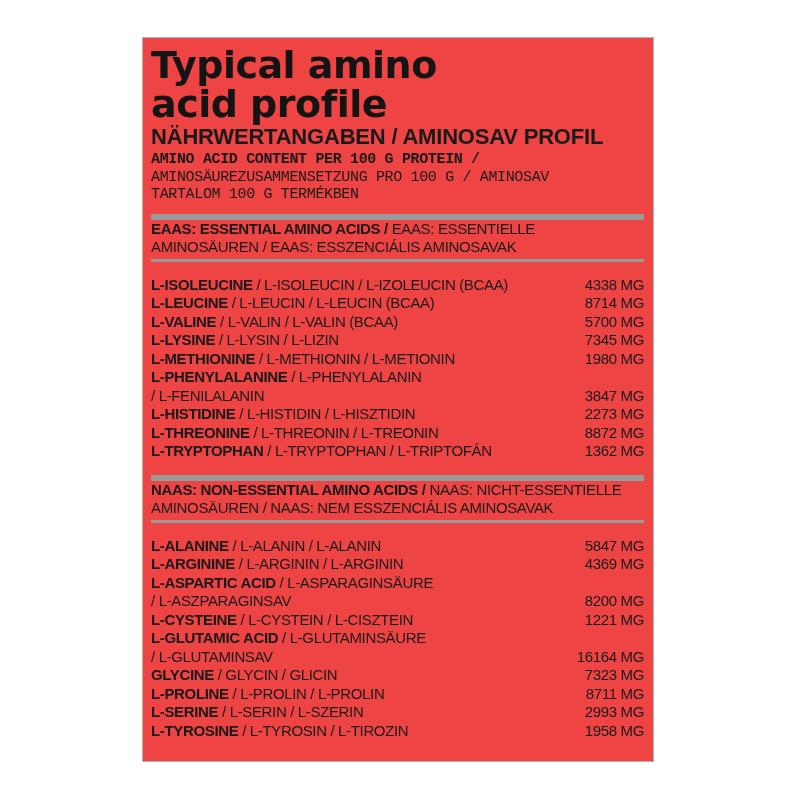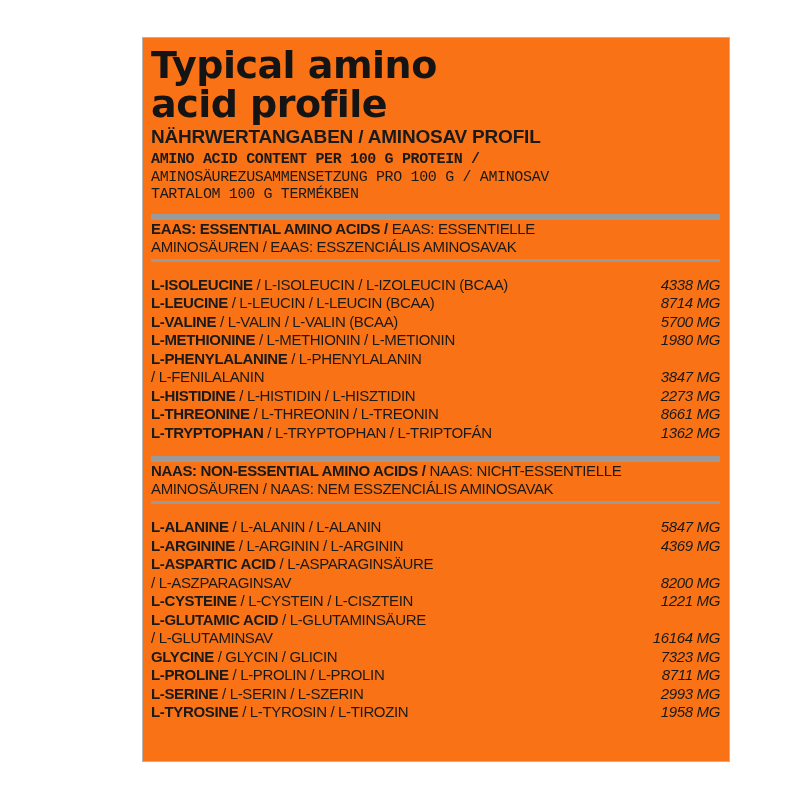--- a/index.html
+++ b/index.html
@@ -1,44 +1,44 @@
 <!DOCTYPE html>
 <html><head>
   <meta charset="utf-8">
   <style>
     html, body { margin: 0; padding: 0; background: #ffffff; }
     body { width: 800px; height: 800px; position: relative; overflow: hidden; }
     .frame {
-      position: absolute; left: 142px; top: 37px; width: 588px; height: 725px;
-      border: 1.5px solid #b4b4b4; box-sizing: border-box; background: #f97316;
+      position: absolute; left: 142px; top: 37px; width: 512px; height: 725px;
+      border: 1.5px solid #b4b4b4; box-sizing: border-box; background: #ef4444;
       color: #1a1a1a;
       font-family: "Liberation Sans", sans-serif;
     }
     .inner { position: absolute; left: 8px; right: 9px; top: 0; }
     .title {
       font-family: "DejaVu Sans", sans-serif; font-weight: bold;
       font-size: 38px; line-height: 39px; letter-spacing: -0.5px;
       margin-top: 8px; color: #141414;
     }
     .subtitle {
-      font-weight: bold; font-size: 19px; line-height: 20px; margin-top: 3px;
+      font-weight: bold; font-size: 22px; line-height: 20px; margin-top: 3px;
       letter-spacing: -0.2px;
     }
     .intro { font-size: 15px; line-height: 17.5px; margin-top: 4px; letter-spacing: -0.35px; font-family: Liberation Mono, monospace; }
     .b { font-weight: bold; }
     .bar-thick { height: 6px; background: #9a9a9a; margin-top: 10px; }
     .bar-thin { height: 3px; background: #9a9a9a; margin-top: 3px; }
     .section-head { font-size: 15px; line-height: 18px; letter-spacing: -0.35px; }
     .rows { margin-top: 14px; }
     .row {
       display: flex; justify-content: space-between; align-items: flex-end;
       font-size: 15px; line-height: 18.5px; letter-spacing: -0.35px; gap: 12px;
     }
     .row .name { flex: 1; }
-    .row .val { white-space: nowrap; padding-left: 8px; font-style: italic; }
+    .row .val { white-space: nowrap; padding-left: 8px; }
     .row.twoline .name .l2 { display: block; }
   </style>
 </head>
 <body>
 
 <div class="frame">
   <div class="inner">
     <div class="title">
       <div>Typical amino</div>
       <div>acid profile</div>
@@ -64,34 +64,38 @@
         </div>
         <div class="row">
           <div class="name"><span class="b">L-LEUCINE</span><span> / L-LEUCIN / L-LEUCIN (BCAA)</span></div>
           <div class="val">8714 MG</div>
         </div>
         <div class="row">
           <div class="name"><span class="b">L-VALINE</span><span> / L-VALIN / L-VALIN (BCAA)</span></div>
           <div class="val">5700 MG</div>
         </div>
         <div class="row">
+          <div class="name"><span class="b">L-LYSINE</span><span> / L-LYSIN / L-LIZIN</span></div>
+          <div class="val">7345 MG</div>
+        </div>
+        <div class="row">
           <div class="name"><span class="b">L-METHIONINE</span><span> / L-METHIONIN / L-METIONIN</span></div>
           <div class="val">1980 MG</div>
         </div>
         <div class="row twoline">
           <div class="name"><span class="b">L-PHENYLALANINE</span><span> / L-PHENYLALANIN</span><span class="l2">/ L-FENILALANIN</span></div>
           <div class="val">3847 MG</div>
         </div>
         <div class="row">
           <div class="name"><span class="b">L-HISTIDINE</span><span> / L-HISTIDIN / L-HISZTIDIN</span></div>
           <div class="val">2273 MG</div>
         </div>
         <div class="row">
           <div class="name"><span class="b">L-THREONINE</span><span> / L-THREONIN / L-TREONIN</span></div>
-          <div class="val">8661 MG</div>
+          <div class="val">8872 MG</div>
         </div>
         <div class="row">
           <div class="name"><span class="b">L-TRYPTOPHAN</span><span> / L-TRYPTOPHAN / L-TRIPTOFÁN</span></div>
           <div class="val">1362 MG</div>
         </div>
       </div>
 
     <div class="bar-thick" style="margin-top:14px;"></div>
     <div class="section-head">
       <div><span class="b">NAAS: NON-ESSENTIAL AMINO ACIDS /</span><span> NAAS: NICHT-ESSENTIELLE</span></div>

